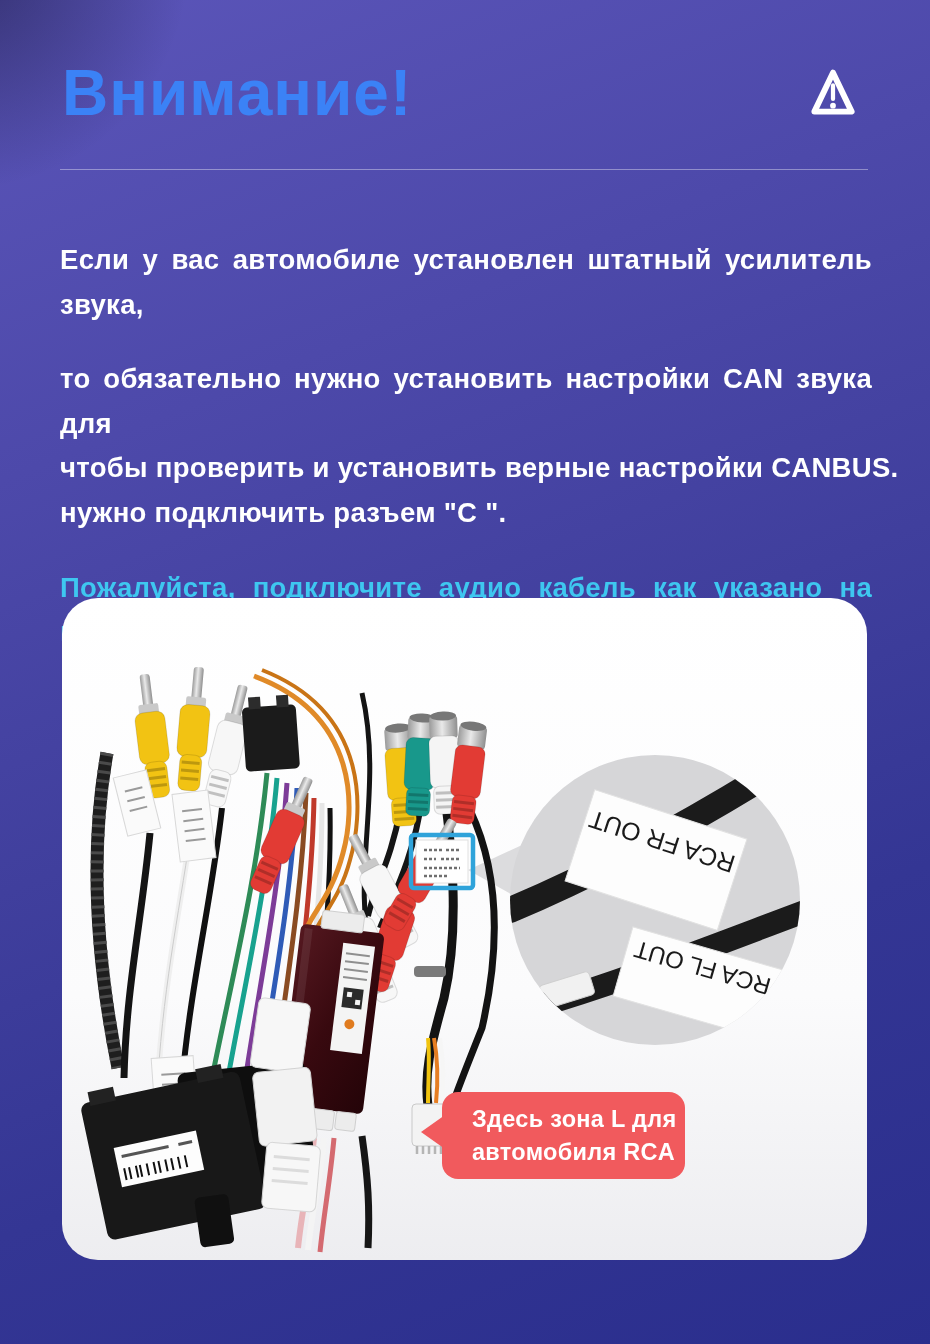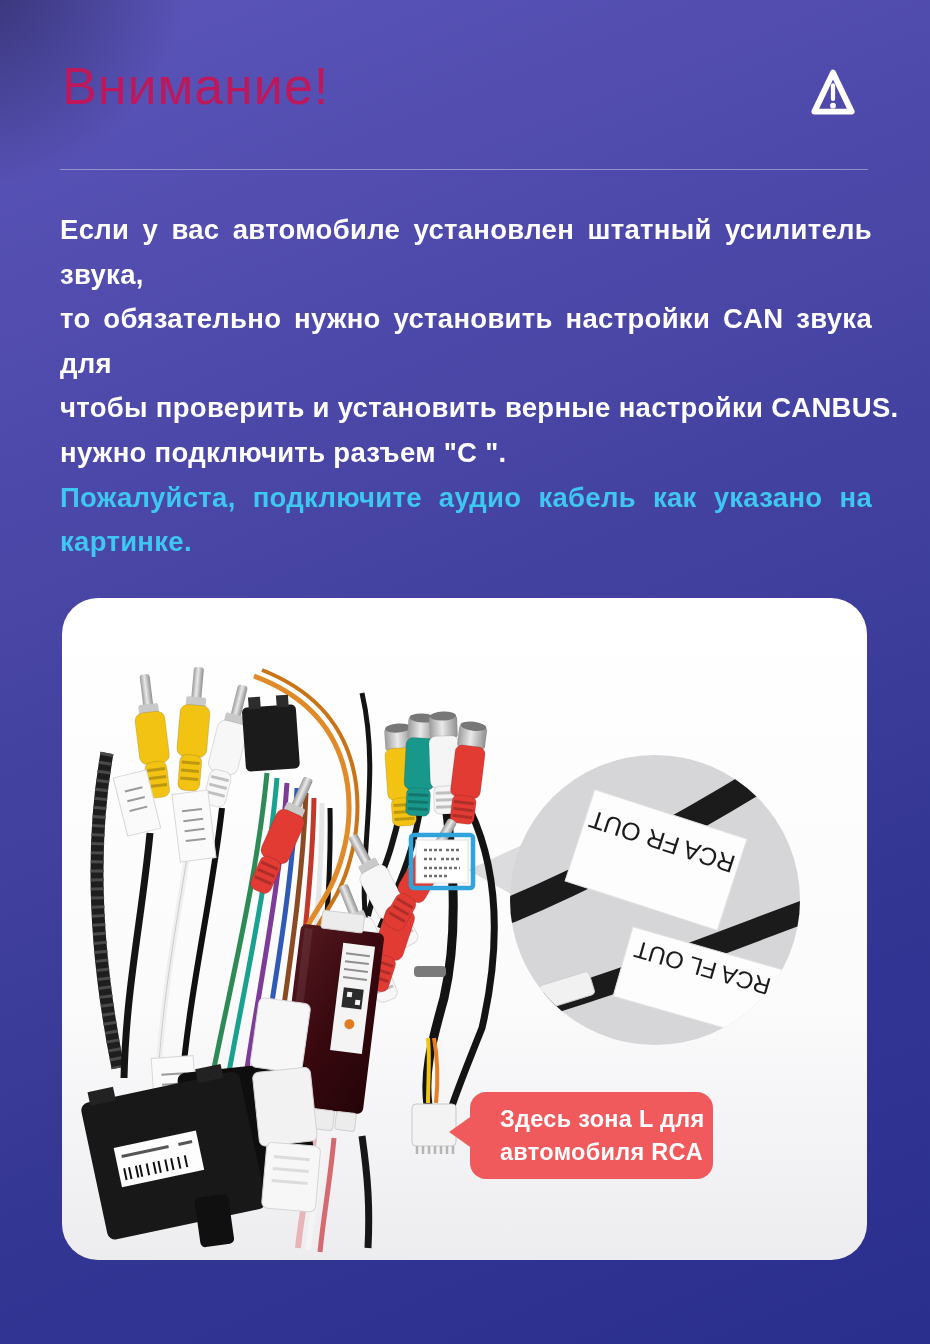--- a/index.html
+++ b/index.html
@@ -5,38 +5,38 @@
   html,body{margin:0;padding:0;}
   body{
     width:930px;height:1344px;position:relative;overflow:hidden;
     font-family:"Liberation Sans",sans-serif;
     background:linear-gradient(158deg,#5b55b9 0%,#4d49aa 28%,#403f9d 52%,#343694 72%,#2a2e8d 100%);
   }
   body::before{content:"";position:absolute;inset:0;pointer-events:none;
     background:radial-gradient(circle at -40px -40px,rgba(16,16,46,.55),rgba(16,16,46,0) 230px);}
   .page-title{
     position:absolute;left:62px;top:56px;margin:0;
-    font-size:52px;font-weight:normal;color:#be185d;letter-spacing:1px;
+    font-size:64px;font-weight:bold;color:#3b82f6;letter-spacing:1px;
   }
   .warn-icon{position:absolute;left:811px;top:66px;width:44px;height:54px;}
   .divider{position:absolute;left:60px;top:169px;width:808px;height:1px;
     background:rgba(255,255,255,.38);border:none;margin:0;}
   .bodytext{position:absolute;left:60px;top:208px;width:812px;color:#ffffff;
     font-size:27.5px;font-weight:600;letter-spacing:.3px;}
   .bodytext .line{line-height:44.6px;white-space:nowrap;}
-  .bodytext .line.j{white-space:normal;text-align:justify;text-align-last:justify;}
+  .bodytext .line.j{white-space:normal;text-align:justify;text-align-last:justify;margin-top:30px;}
   .bodytext .line.accent{color:#3ec7f0;}
   .photo-card{
     position:absolute;left:62px;top:598px;width:805px;height:662px;
     border-radius:36px;overflow:hidden;
     background:linear-gradient(180deg,#ffffff 0%,#fbfbfc 60%,#ededf0 100%);
   }
   .photo-card svg{position:absolute;left:0;top:0;}
   .callout{
-    position:absolute;left:408px;top:494px;width:243px;height:87px;
+    position:absolute;left:380px;top:494px;width:243px;height:87px;
     background:#f15a5d;border-radius:16px;color:#fff;
     font-size:23.5px;font-weight:bold;line-height:33px;
     padding:11px 0 0 30px;box-sizing:border-box;letter-spacing:.3px;
   }
   .callout::before{content:"";position:absolute;left:-21px;top:23px;width:0;height:0;
     border-top:17px solid transparent;border-bottom:17px solid transparent;
     border-right:24px solid #f15a5d;}
 </style>
 </head>
 <body>

